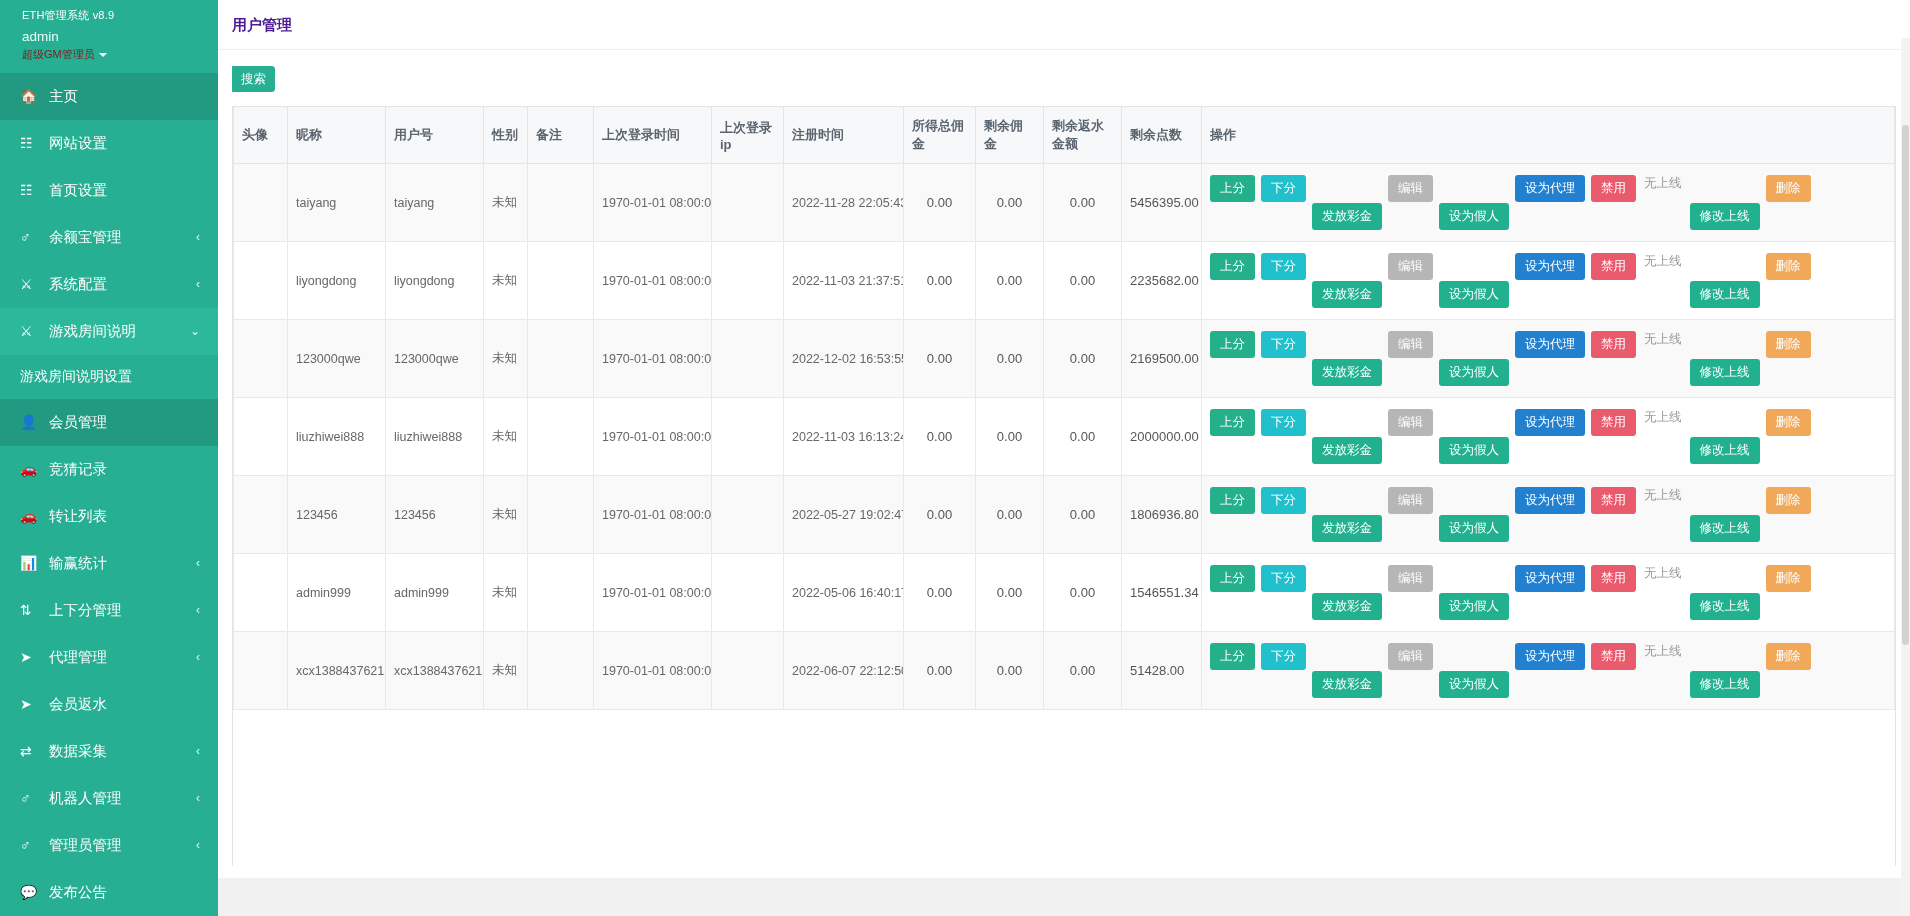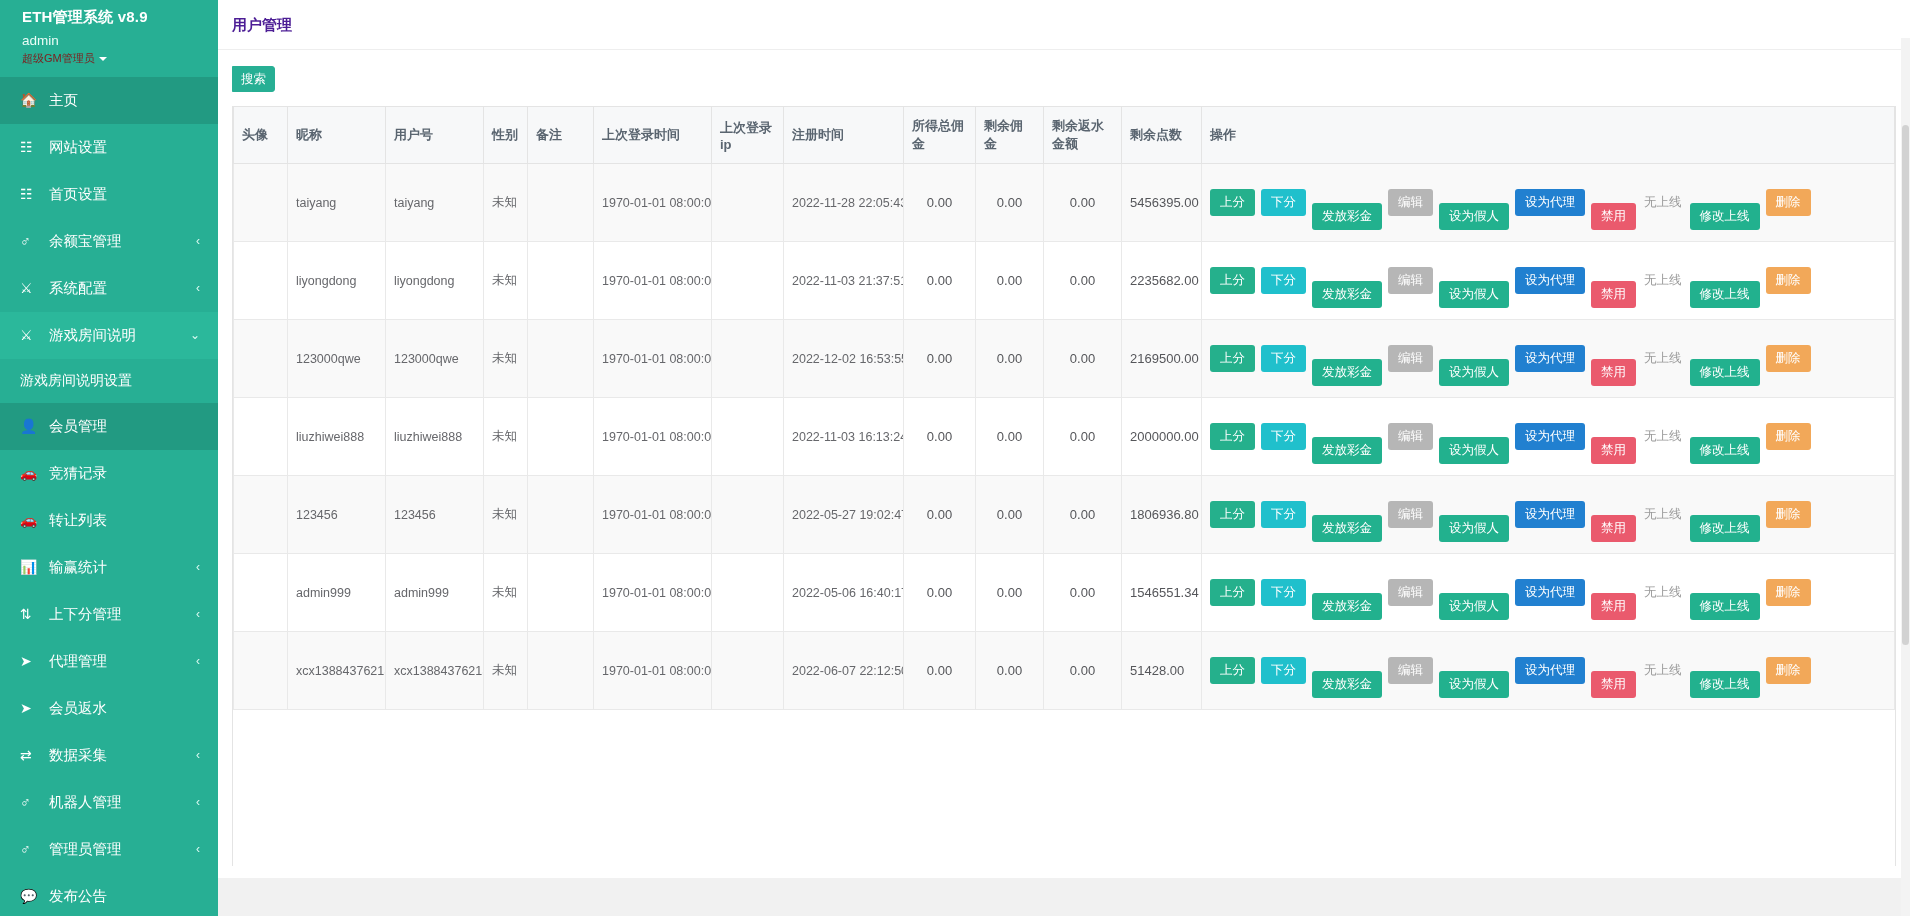--- a/index.html
+++ b/index.html
@@ -15,22 +15,22 @@
   
   .sidebar {
     width: 218px; min-width: 218px; height: 916px;
     background: #27af94;
     color: #ffffff;
     overflow: hidden;
     position: relative;
   }
   .brand {
     padding: 8px 8px 0 22px;
-    font-size: 15px;
-    font-weight: bold;
+    font-size: 11px;
+    font-weight: normal;
     color: #ffffff;
     letter-spacing: .2px;
   }
   .user-block { padding: 4px 0 8px 22px; line-height: 1.45; }
   .user-name { font-size: 13.5px; color: #eafdf7; }
   .user-role { font-size: 11px; color: #7f1d1d; }
   .caret-down {
     display:inline-block; width:0; height:0; margin-left:4px;
     border-left:4px solid transparent; border-right:4px solid transparent;
     border-top:4px solid #ffffff; vertical-align: middle;
@@ -153,34 +153,34 @@
   .col-remark { width: 66px; }
   .col-lastlogin { width: 118px; }
   .col-lastip { width: 72px; }
   .col-regtime { width: 120px; }
   .col-comm { width: 72px; }
   .col-rest { width: 68px; }
   .col-rebate { width: 78px; }
   .col-points { width: 80px; }
   .col-ops { width: auto; }
 
-  .ops { display: flex; flex-wrap: wrap; gap: 14px 6px; align-items: center; }
+  .ops { display: flex; flex-wrap: wrap; gap: 14px 6px; align-items: flex-start; }
   .btn {
     border: none; border-radius: 3px;
     color: #ffffff; font-size: 12.5px;
     padding: 5px 10px; cursor: pointer; white-space: nowrap;
     font-family: "Liberation Sans", sans-serif;
     line-height: 1.3;
   }
   .btn-green   { background: #25b08c; }
   .btn-cyan    { background: #20c0cc; }
   .btn-green2  { background: #22b18e; margin-top: 28px; }
   .btn-gray    { background: #b6b6b6; }
   .btn-blue    { background: #2180d0; }
-  .btn-red     { background: #ea5a6d; margin-top: 28px; }
+  .btn-red     { background: #ea5a6d; }
   .btn-orange  { background: #f2a859; }
   .txt-muted   { color: #9a9a9a; font-size: 12.5px; padding: 0 2px; }
 
   
   .fake-scroll {
     position: absolute; right: 1px; top: 125px; width: 7px; height: 520px;
     background: #c7c7c7; border-radius: 4px; opacity: .75;
   }
   .fake-scroll-track {
     position: absolute; right: 0px; top: 38px; width: 9px; height: 878px;

